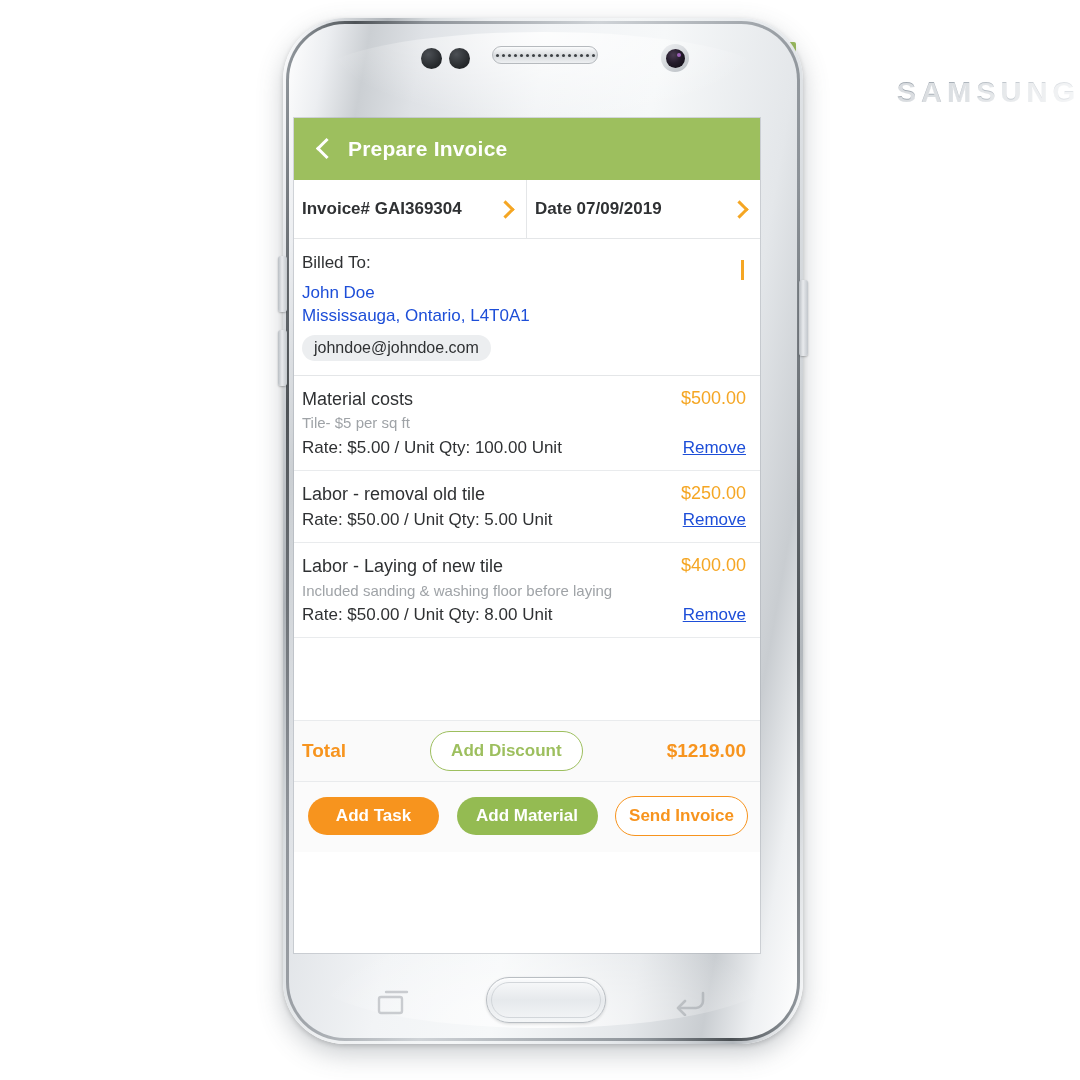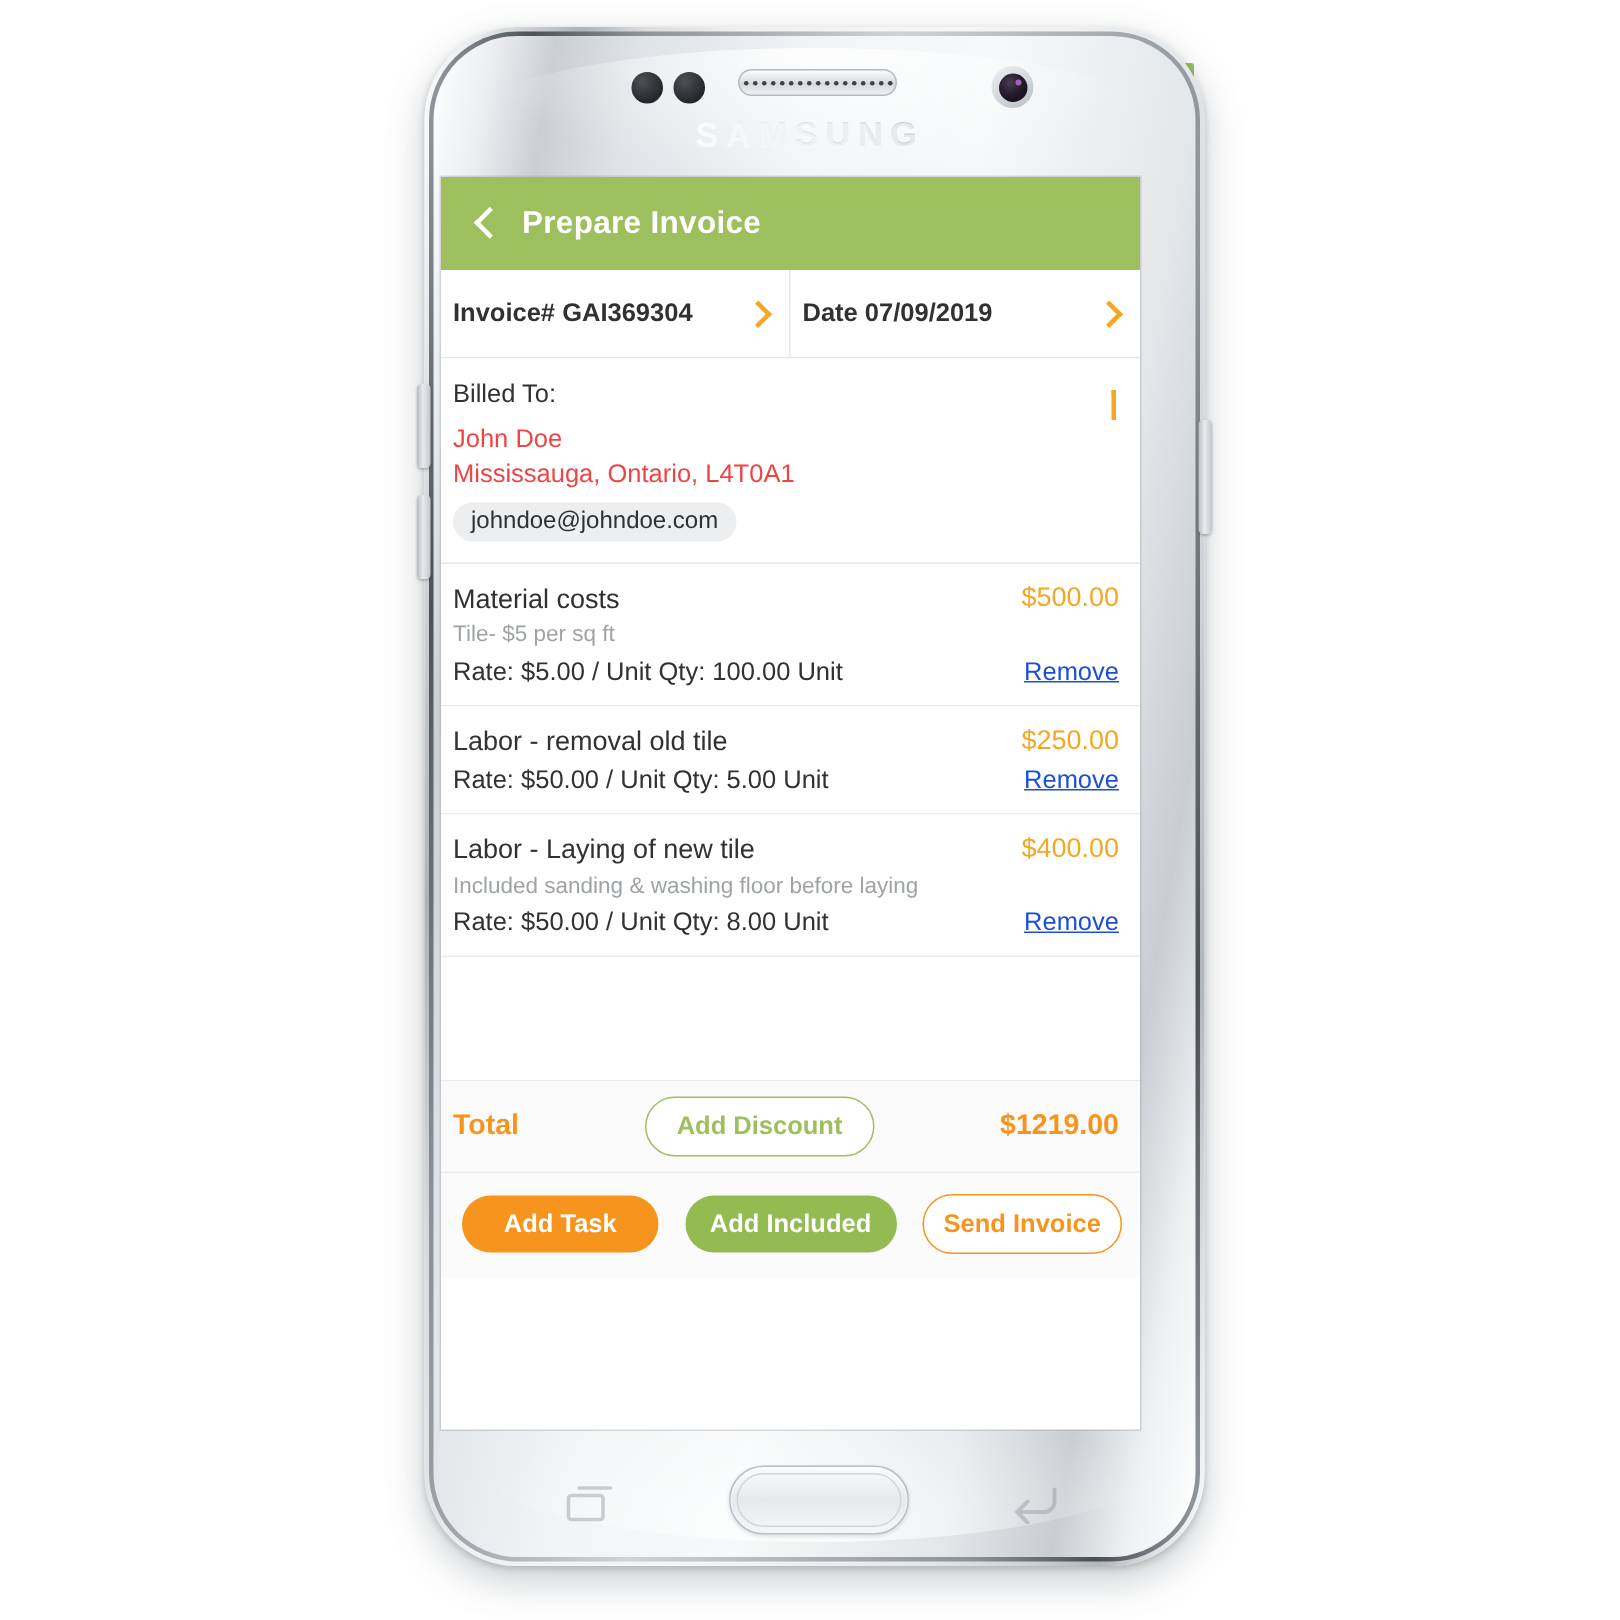--- a/index.html
+++ b/index.html
@@ -101,22 +101,22 @@
     position: relative;
   }
   .camera .lens::after {
     content: ""; position: absolute; left: 11px; top: 4px;
     width: 4px; height: 4px; border-radius: 50%;
     background: #b06ccf; opacity: .85;
   }
 
   .brand {
     position: absolute; left: 0; right: 0; top: 76px;
-    text-align: center;
-    font-size: 23px; font-weight: bold; letter-spacing: 5px;
+    text-align: right;
+    font-size: 29px; font-weight: bold; letter-spacing: 5px;
     background: linear-gradient(100deg, #ffffff 0%, #f4f6f8 22%, #ffffff 40%, #b9c0c7 58%, #8e969e 72%, #a9b1b9 88%, #e6e9ec 100%);
     -webkit-background-clip: text; background-clip: text;
     color: transparent;
     text-shadow: 0 1px 0 rgba(255,255,255,0.6);
   }
 
   
   .home-btn {
     position: absolute; left: 486px; top: 977px;
     width: 120px; height: 46px; border-radius: 23px;
@@ -179,21 +179,21 @@
     width: 13px; height: 13px;
     border-right-width: 3.5px; border-top-width: 3.5px;
   }
 
   
   .billed {
     position: relative; padding: 14px 16px 14px 8px;
     border-bottom: 1px solid #e4e6e8; background: #fff;
   }
   .billed-title { font-size: 17px; color: #2f3133; margin-bottom: 9px; }
-  .billed-line { font-size: 17px; color: #ef4444; line-height: 1.35; }
+  .billed-line { font-size: 17px; color: #1d4ed8; line-height: 1.35; }
   .billed-email {
     display: inline-block; margin-top: 7px;
     background: #eceef0; border-radius: 13px;
     padding: 4px 12px; font-size: 16px; color: #2f3133;
   }
   .billed .chev-wrap {
     position: absolute; right: 16px; top: 24px;
   }
 
   
@@ -370,21 +370,21 @@
 
 
     <div class="total-row">
       <span class="total-label">Total</span>
       <button class="btn-discount">Add Discount</button>
       <span class="total-amount">$1219.00</span>
     </div>
 
     <div class="actions">
       <button class="btn btn-add-task">Add Task</button>
-      <button class="btn btn-add-expense">Add Included</button>
+      <button class="btn btn-add-expense">Add Material</button>
       <button class="btn btn-send">Send Invoice</button>
     </div>
 
   </div>
 
   <div class="home-btn"></div>
 
   <svg class="nav-icon nav-recents" viewBox="0 0 34 28">
     <path d="M10 4 H31" stroke="#8d9298" stroke-width="2.4" fill="none" stroke-linecap="round"></path>
     <rect x="3" y="9" width="23" height="16" rx="2" stroke="#8d9298" stroke-width="2.4" fill="none"></rect>

